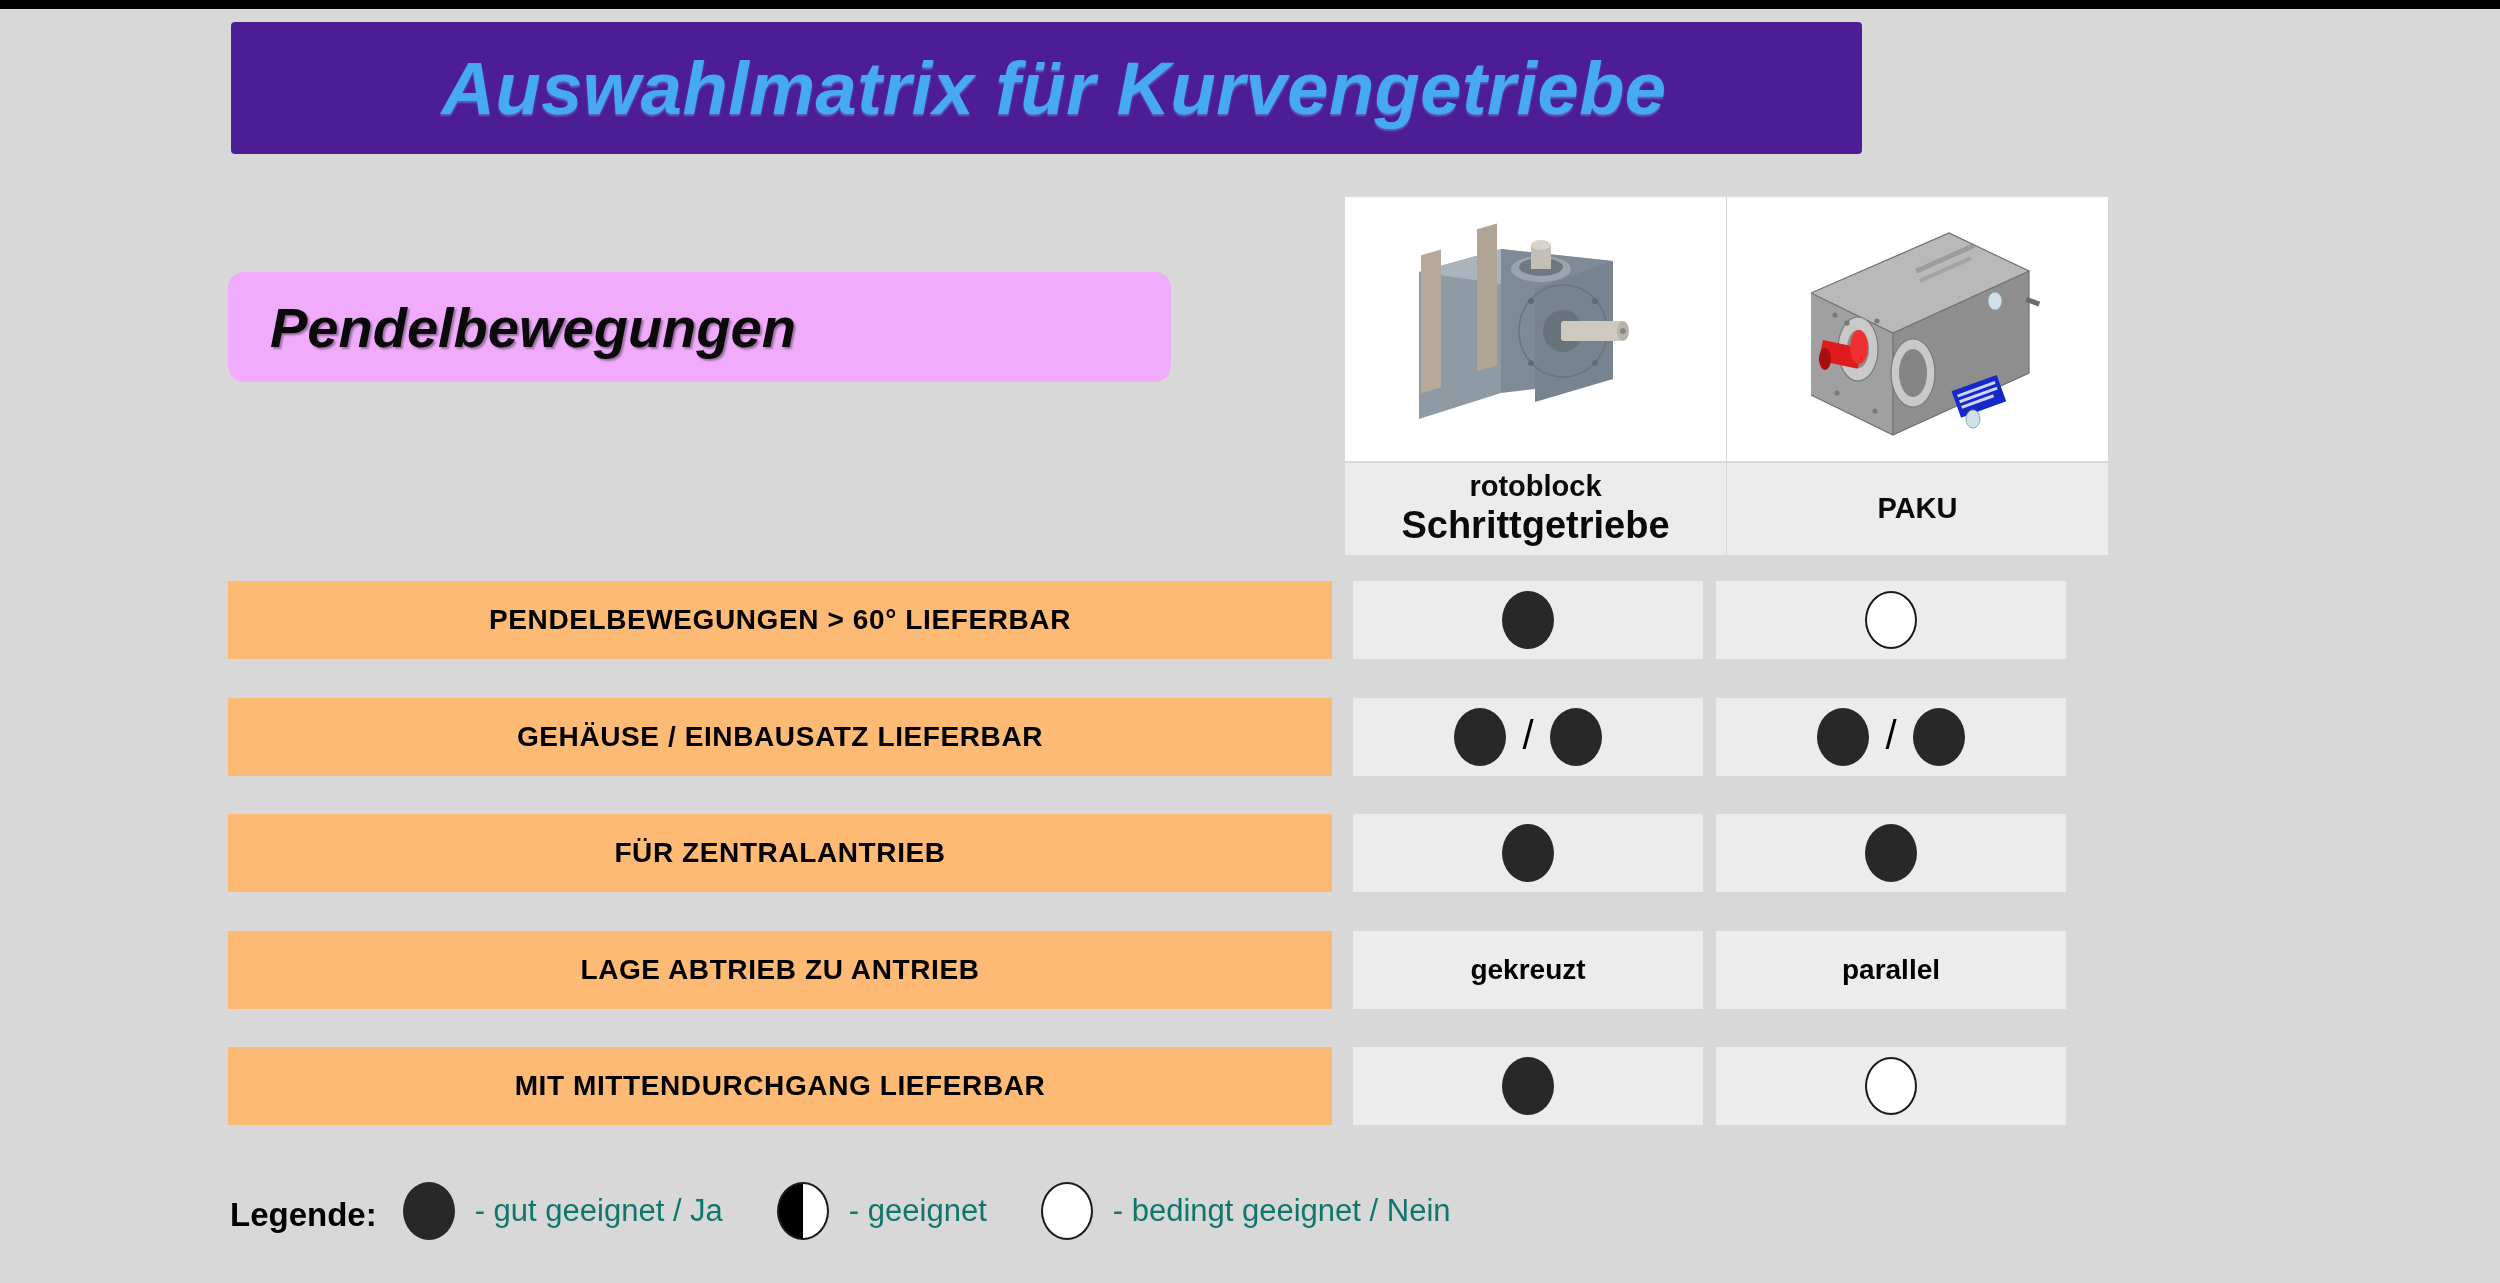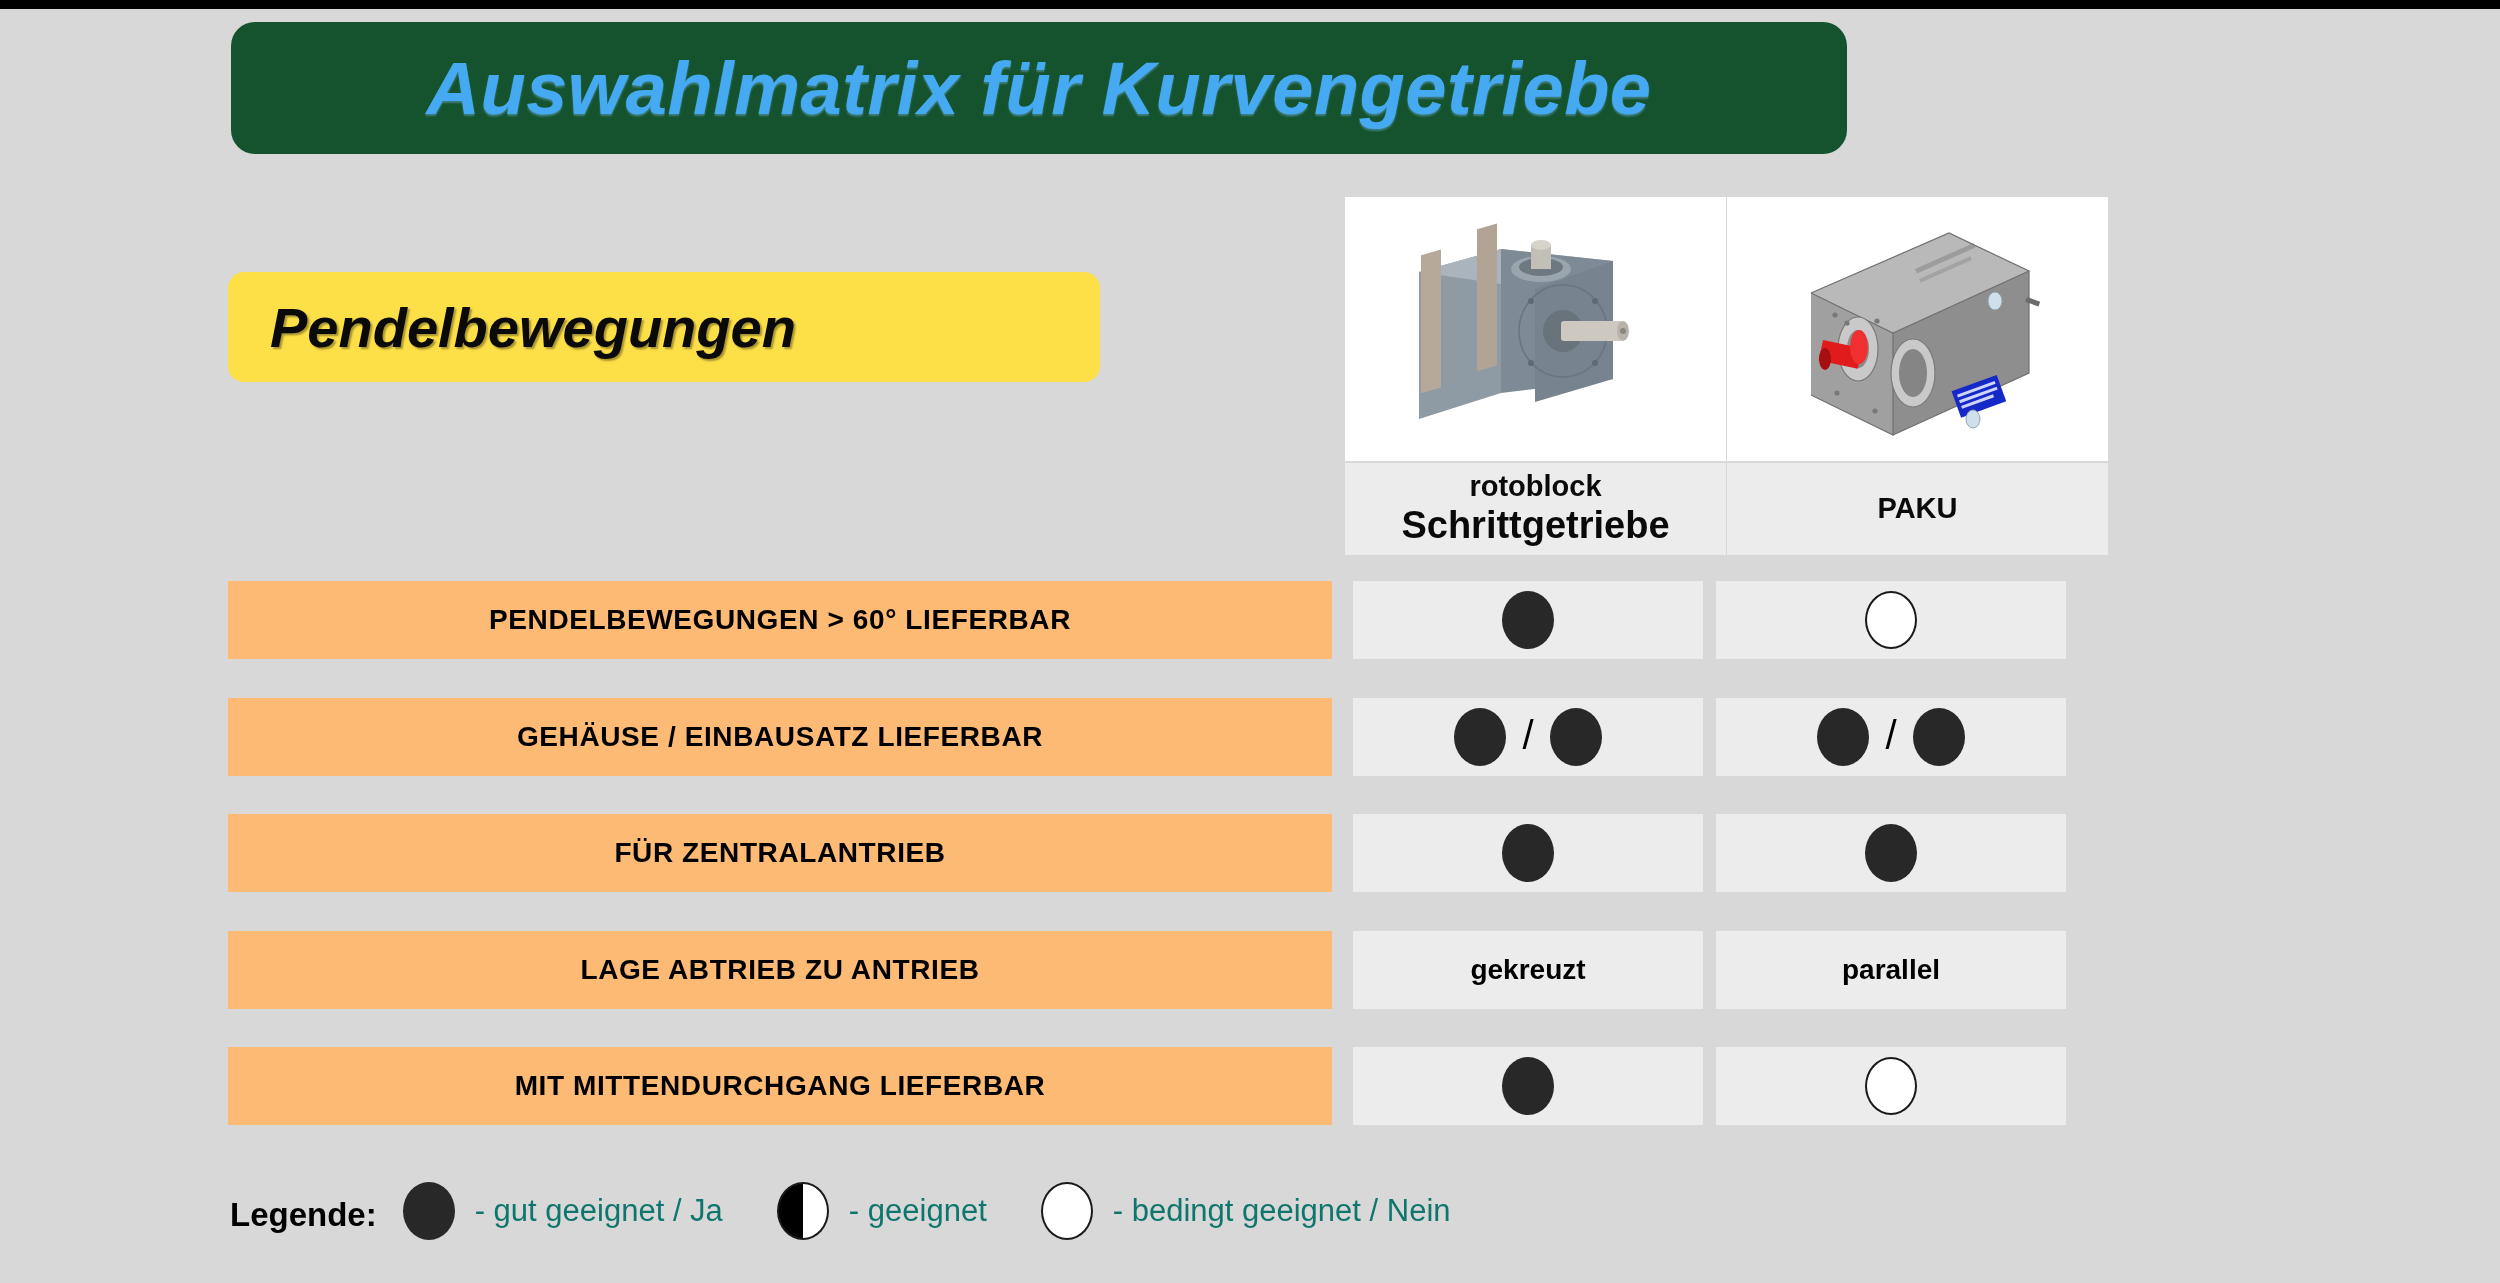--- a/index.html
+++ b/index.html
@@ -25,44 +25,45 @@
     background: #000000;
   }
 
   
   #title-box {
     position: absolute;
     left: 231px;
     top: 22px;
     width: 1616px;
     height: 132px;
-    background: #14532d;
-    border-radius: 24px;
+    background: #4c1d95;
+    border-radius: 4px;
     display: flex;
     align-items: center;
     justify-content: center;
+    padding-left: 15px;
   }
   #title-text {
     font-size: 74px;
     font-weight: bold;
     font-style: italic;
     color: #45aaf2;
     letter-spacing: 0.5px;
     white-space: nowrap;
     text-shadow: 0 2px 2px rgba(120,180,230,0.45);
   }
 
   
   #section-box {
     position: absolute;
     left: 228px;
     top: 272px;
-    width: 872px;
+    width: 943px;
     height: 110px;
-    background: #fde047;
+    background: #f0abfc;
     border-radius: 16px;
     display: flex;
     align-items: center;
   }
   #section-text {
     margin-left: 42px;
     font-size: 56px;
     font-weight: bold;
     font-style: italic;
     color: #0a0a0a;

